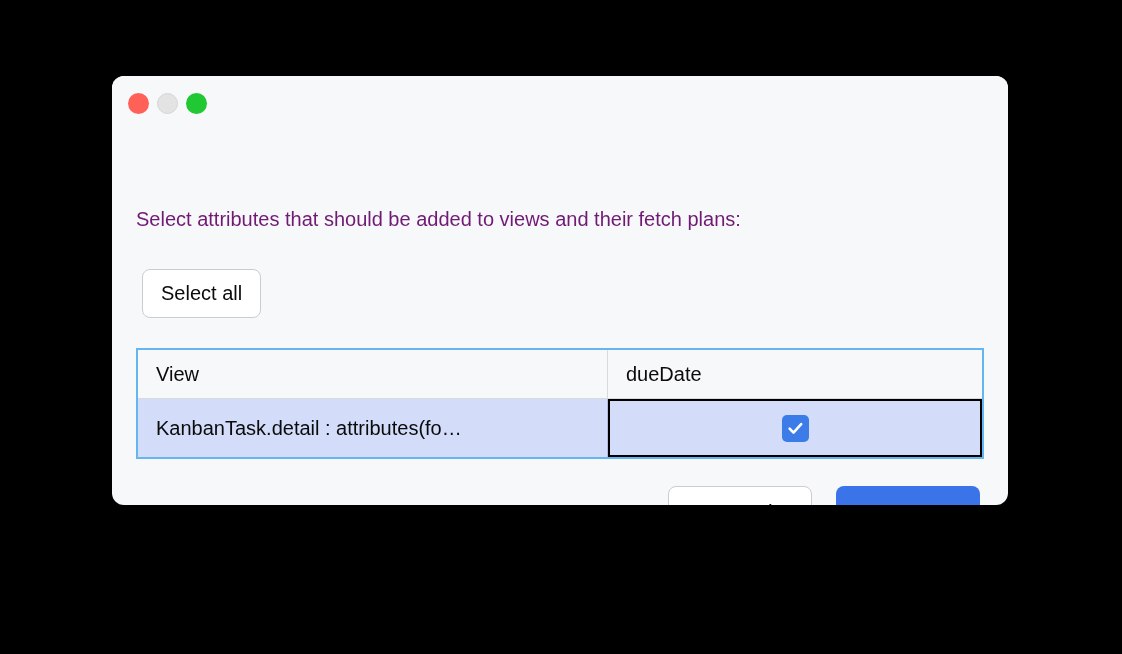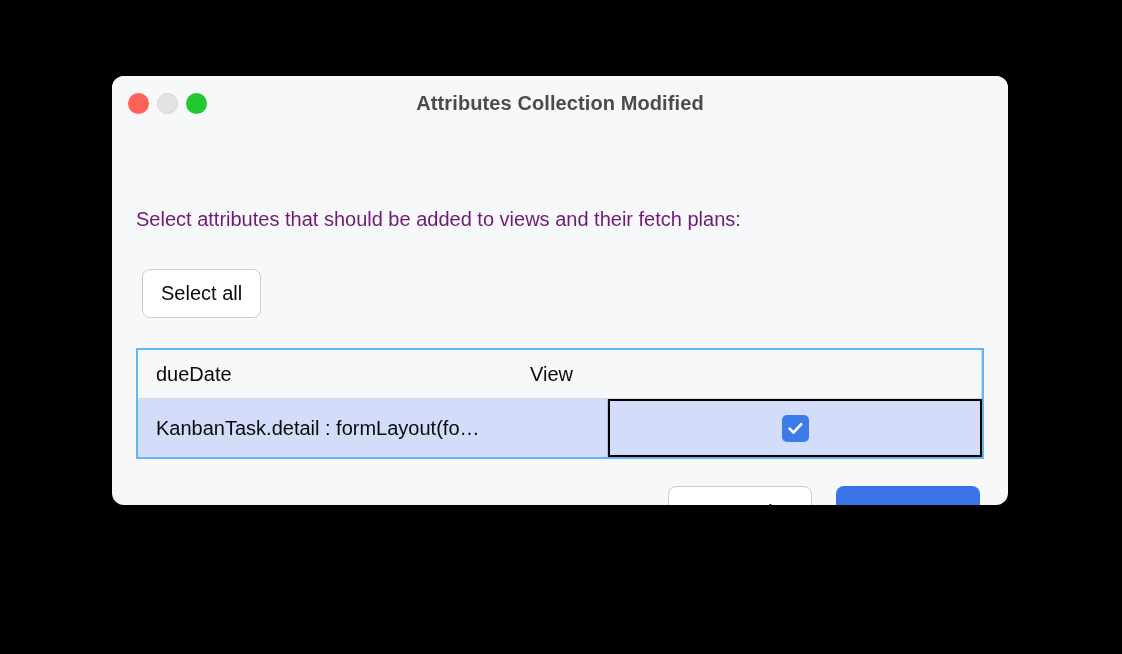--- a/index.html
+++ b/index.html
@@ -206,38 +206,37 @@
 <body>
 
 <div class="window">
 
   <div class="titlebar">
     <div class="traffic">
       <div class="light close"></div>
       <div class="light min"></div>
       <div class="light zoom"></div>
     </div>
-    <div class="title">Attributes Collection Modified</div>
   </div>
 
   <div class="body">
 
     <div class="instruction">Select attributes that should be added to views and their fetch plans:</div>
 
     <div class="selbar">
       <button class="btn-plain">Select all</button>
     </div>
 
     <div class="table">
       <div class="thead">
+        <div class="th col-view">View</div>
         <div class="th col-attr">dueDate</div>
-        <div class="th col-view">View</div>
       </div>
       <div class="trow">
-        <div class="td col-view">KanbanTask.detail : formLayout(fo…</div>
+        <div class="td col-view">KanbanTask.detail : attributes(fo…</div>
         <div class="td col-attr">
           <span class="checkbox">
             <svg width="19" height="19" viewBox="0 0 19 19" aria-hidden="true">
               <path d="M3.6 9.6 L7.5 13.6 L15.2 5.2" fill="none" stroke="#ffffff" stroke-width="2.6" stroke-linecap="round" stroke-linejoin="round"></path>
             </svg>
           </span>
         </div>
       </div>
     </div>
 

